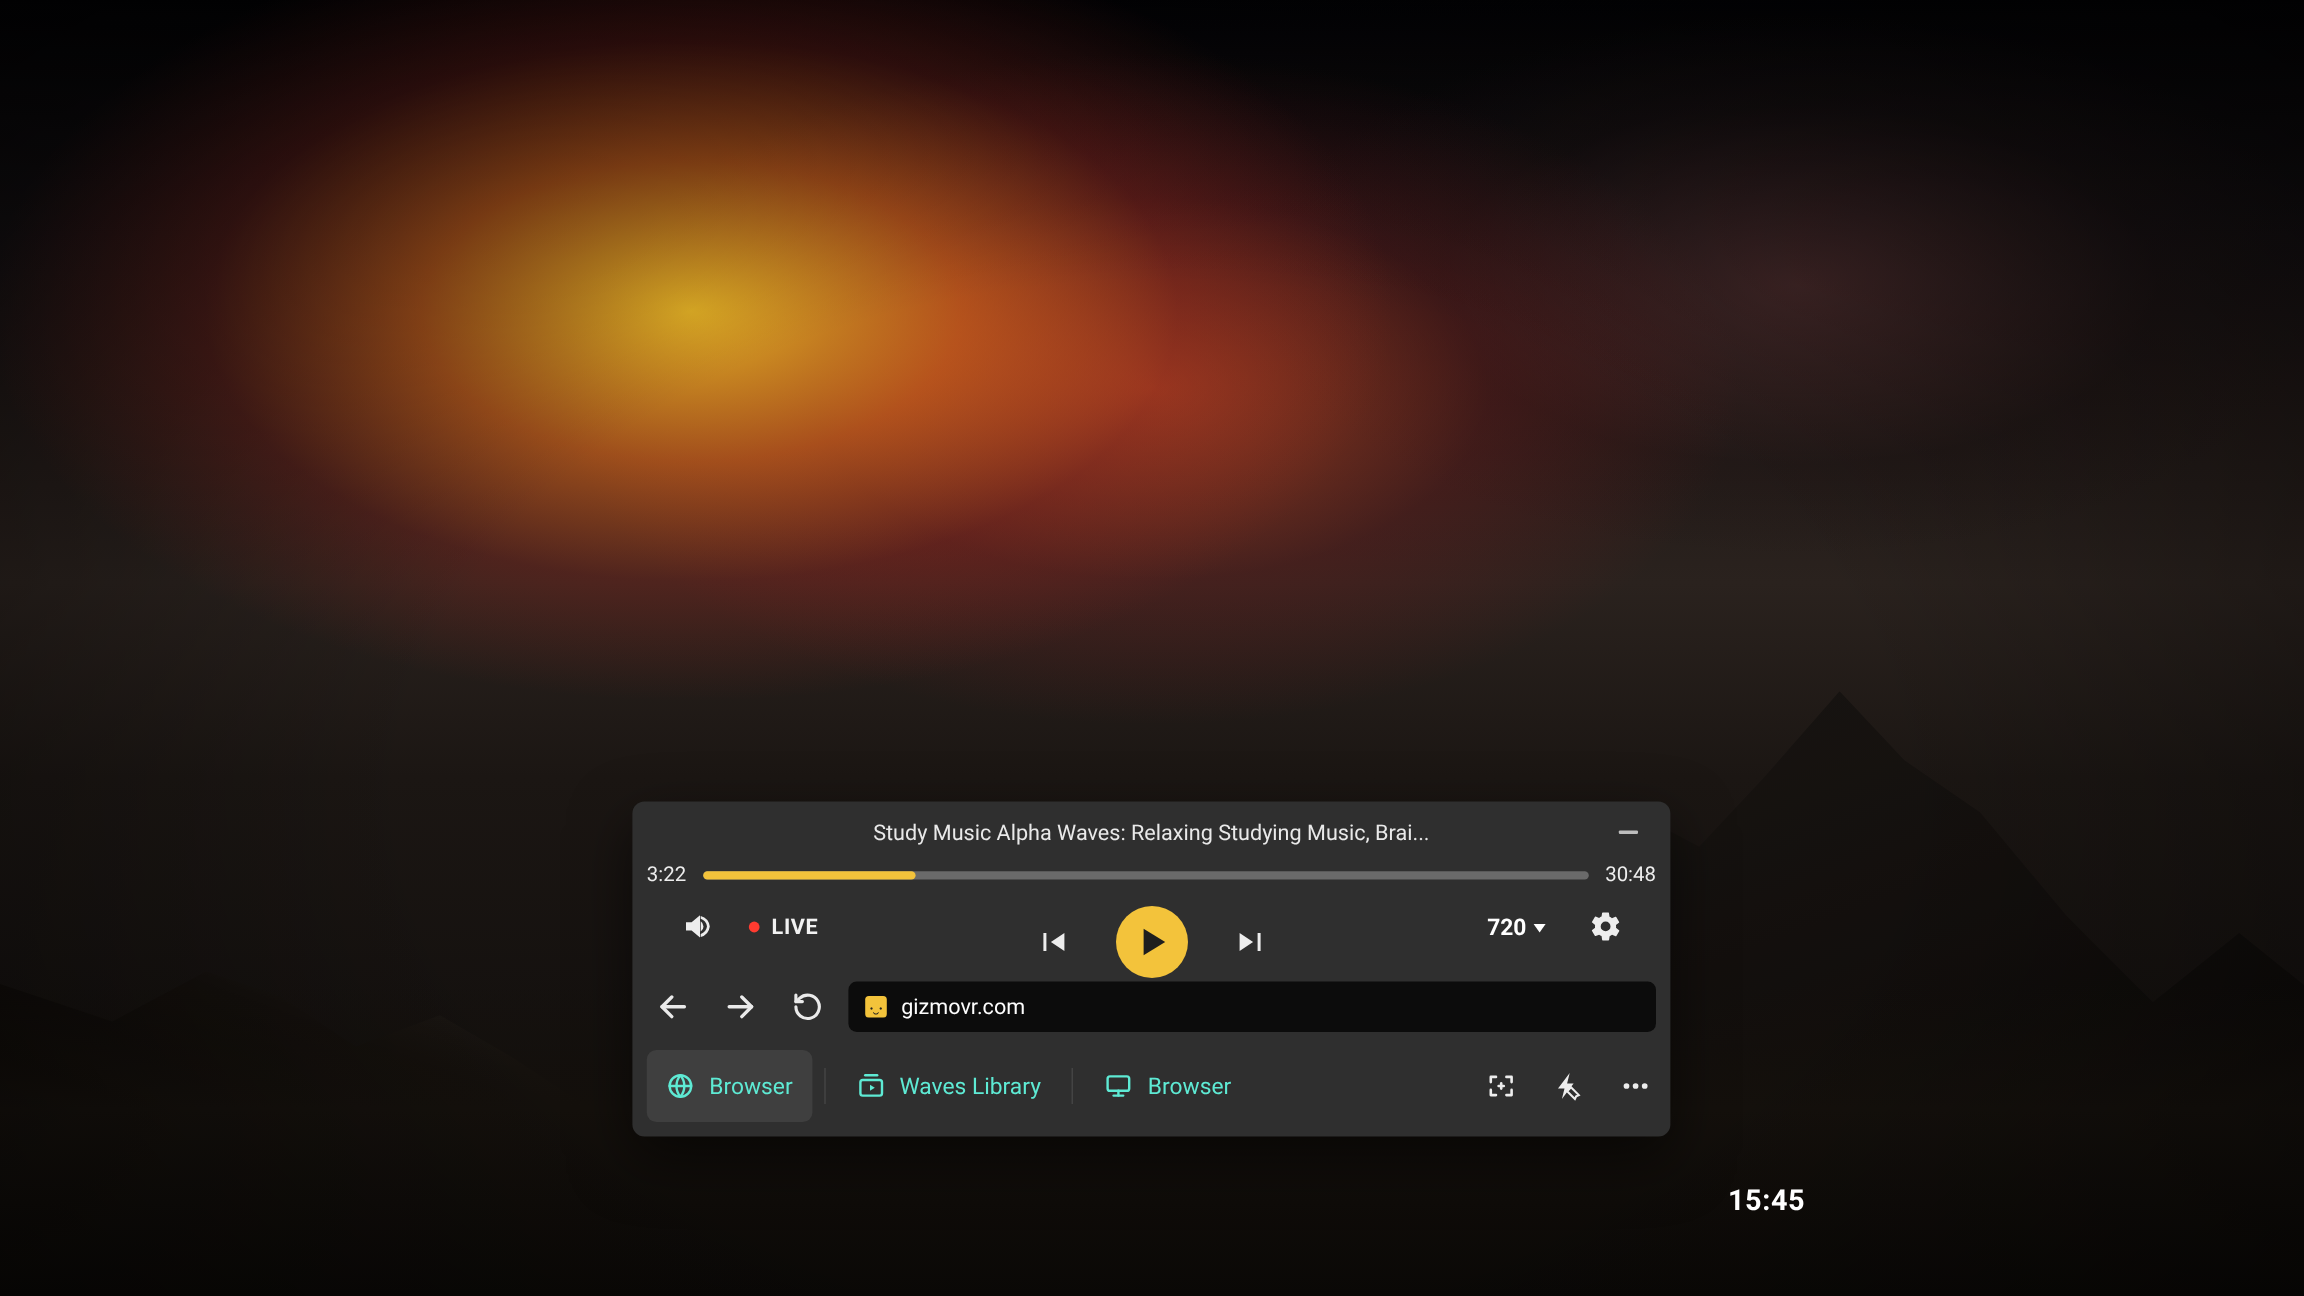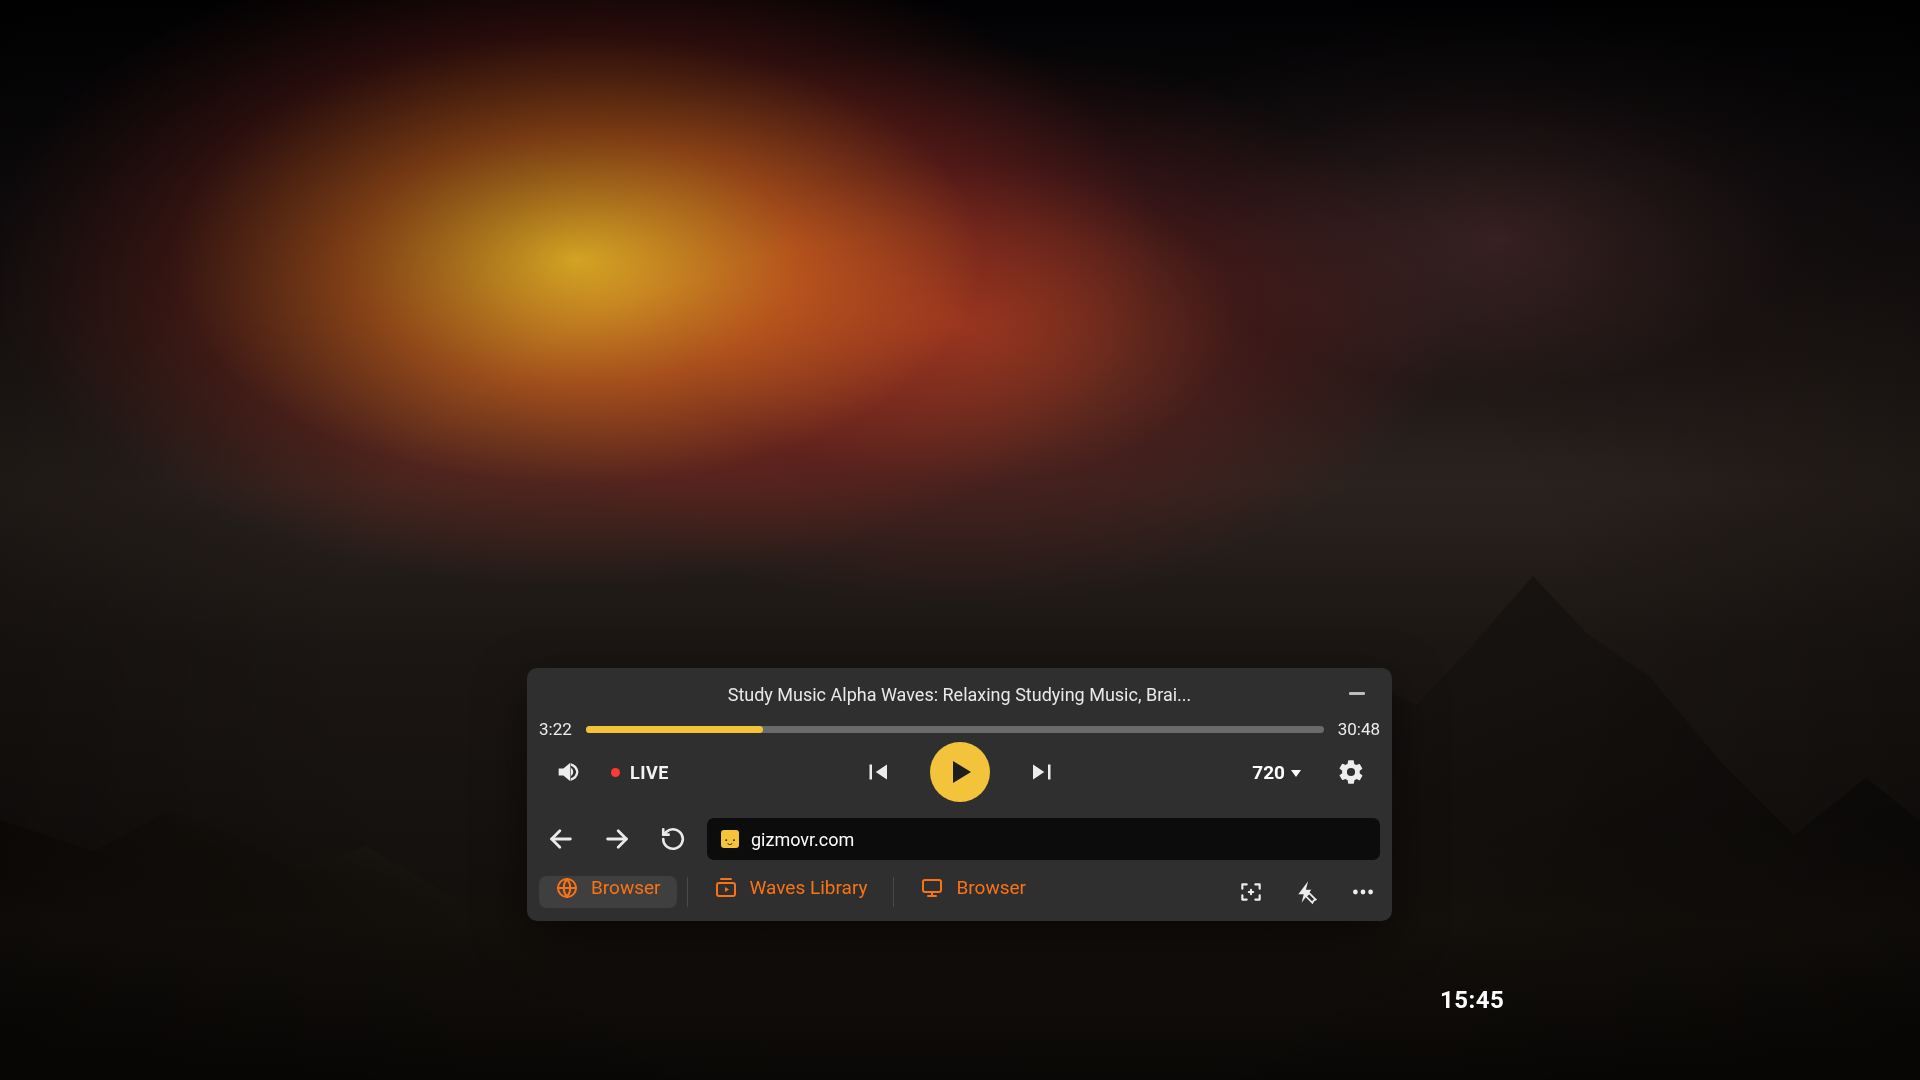--- a/index.html
+++ b/index.html
@@ -52,21 +52,21 @@
   .minimize-line { width:16px; height:3px; background:#bdbdbd; border-radius:1px; }
 
   
   .progress-row { display:flex; align-items:center; gap:14px; padding:4px 12px 8px; font-size:17px; color:#ededed; }
   .track {
     flex:1; height:7px; background:#6a6a6a; border-radius:4px; position:relative; cursor:pointer;
   }
   .track-fill { position:absolute; left:0; top:0; bottom:0; background:#f3c33b; border-radius:4px; }
 
   
-  .controls-row { display:flex; align-items:center; padding:8px 24px 22px; }
+  .controls-row { display:flex; padding:8px 37px 22px; }
   .ctrl-left { display:flex; align-items:center; gap:26px; }
   .ctrl-center { position:absolute; left:50%; transform:translateX(-50%); display:flex; align-items:center; gap:36px; }
   .ctrl-right { margin-left:auto; display:flex; align-items:center; gap:33px; }
 
   .icon-btn { width:34px; height:34px; display:flex; align-items:center; justify-content:center; cursor:pointer; color:#ededed; }
   .icon-btn svg { display:block; }
 
   .live-chip { display:flex; align-items:center; gap:10px; font-weight:700; font-size:18px; letter-spacing:0.5px; color:#f2f2f2; }
   .live-dot { width:9px; height:9px; background:#ff3b30; border-radius:50%; }
 
@@ -80,23 +80,23 @@
   .addr-row { display:flex; align-items:center; gap:12px; padding:0 12px; height:56px; }
   .nav-btn { width:44px; height:44px; display:flex; align-items:center; justify-content:center; cursor:pointer; color:#eaeaea; }
   .urlbar { flex:1; height:42px; background:#0c0c0c; border-radius:7px; display:flex; align-items:center; gap:12px; padding:0 14px; }
   .favicon { width:18px; height:18px; background:#f3c33b; border-radius:3px; display:flex; align-items:center; justify-content:center; font-size:11px; }
   .favicon::after{content:"•‿•"; color:#222; font-size:8px; font-weight:700;}
   .url-text { font-size:18px; color:#fdfdfd; }
 
   
   .tabs-row { display:flex; align-items:center; padding:8px 12px 12px; gap:10px; }
   .tab {
-    display:flex; gap:12px;
-    height:32px; padding:0 16px; border-radius:8px;
-    font-size:19px; color:#f97316; cursor:pointer;
+    display:flex; align-items:center; gap:12px;
+    height:60px; padding:0 16px; border-radius:8px;
+    font-size:19px; color:#5eead4; cursor:pointer;
   }
   .tab.active { background:#3f3f3f; }
   .tab-sep { width:1px; height:30px; background:#4a4a4a; }
   .tabs-right { margin-left:auto; display:flex; align-items:center; gap:22px; }
 
   .clock { position:absolute; left:1440px; top:986px; font-size:24px; font-weight:700; color:#fff; letter-spacing:0.5px; }
 
   
 </style>
 </head>

